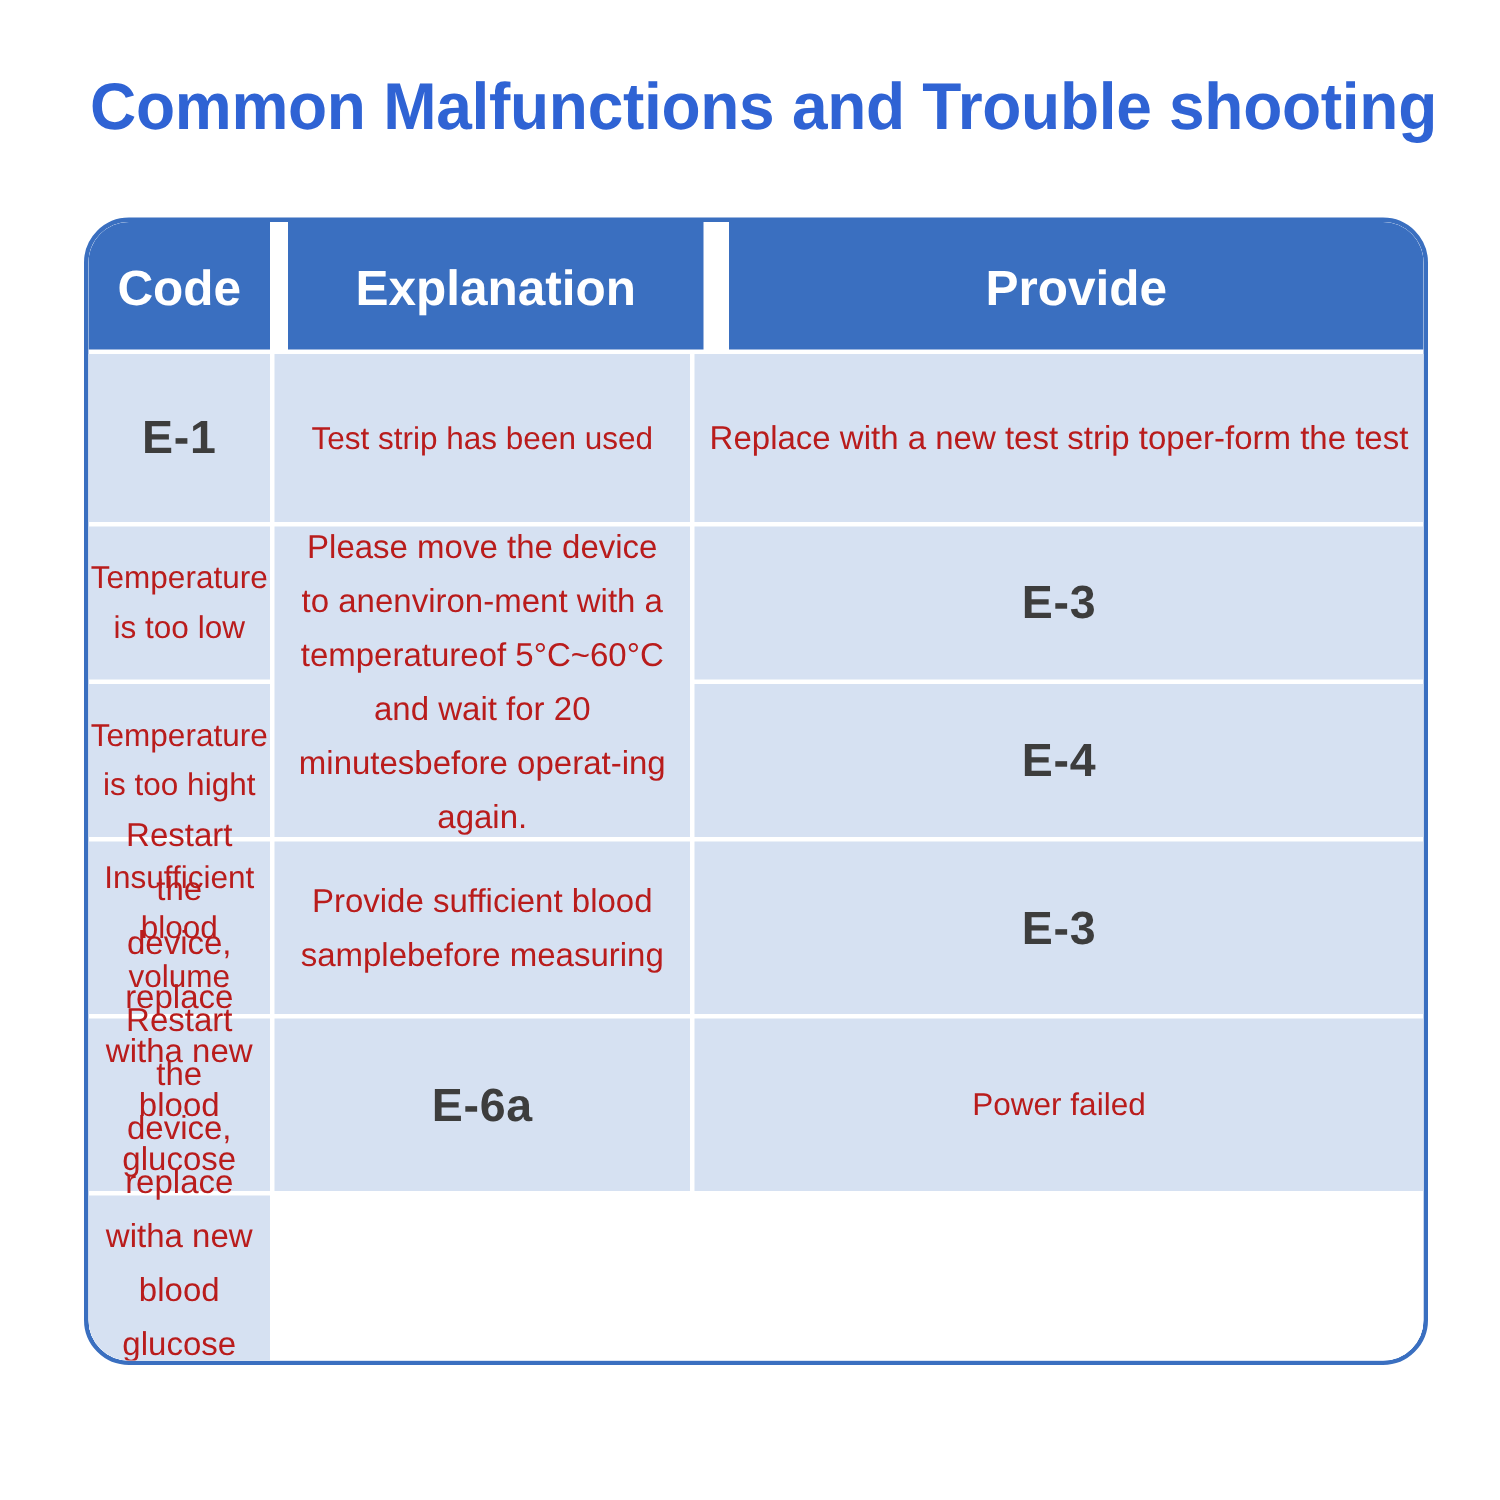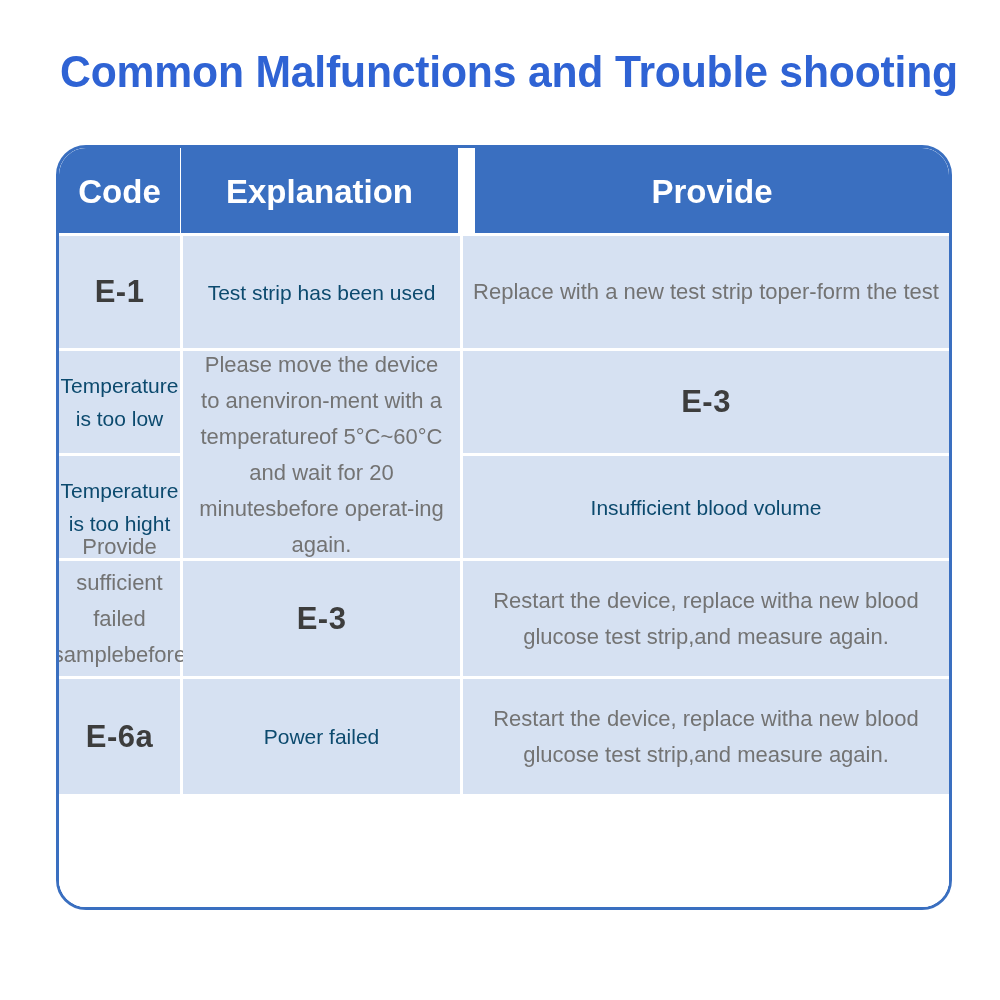--- a/index.html
+++ b/index.html
@@ -91,41 +91,41 @@
     background: #3a6fc0;
     color: #ffffff;
     font-family: "Liberation Sans Narrow", "Liberation Sans", sans-serif;
     font-size: 33px;
     font-weight: bold;
     letter-spacing: 0px;
     margin-bottom: 3px;
     padding-top: 6px;
     transform: none;
   }
-  .header-row .cell.col-code { margin-right: 1px; }
+  .header-row .cell.col-code { margin-right: 12px; }
   .header-row .cell.col-expl { margin-right: 17px; }
 
   
   .code-text {
     font-size: 31px;
     font-weight: bold;
     color: #3d3d3d;
     font-family: "Liberation Sans", sans-serif;
     letter-spacing: 0.5px;
   }
   .expl-text {
     font-size: 21px;
     line-height: 33px;
-    color: #0c4a6e;
+    color: #b91c1c;
     font-family: "Liberation Sans", sans-serif;
   }
   .sol-text {
     font-size: 22px;
     line-height: 36px;
-    color: #737373;
+    color: #b91c1c;
     font-family: "Liberation Sans", sans-serif;
   }
 
   
   .body-grid {
     display: grid;
     grid-template-columns: 121px 277px 1fr;
     grid-template-rows: 112px 102px 102px 115px 115px 126px;
     column-gap: 3px;
     row-gap: 3px;
@@ -157,22 +157,23 @@
         <div class="cell code-text">E-1</div>
         <div class="cell expl-text">Test strip has been used</div>
         <div class="cell sol-text">Replace with a new test strip toper-form the test</div>
 
         <div class="cell expl-text">Temperature is too low</div>
         <div class="cell sol-text span2">Please move the device to anenviron-ment with a temperatureof 5°C~60°C and wait for 20 minutesbefore operat-ing again.</div>
 
         <div class="cell code-text">E-3</div>
         <div class="cell expl-text">Temperature is too hight</div>
 
+        <div class="cell code-text">E-4</div>
         <div class="cell expl-text">Insufficient blood volume</div>
-        <div class="cell sol-text">Provide sufficient failed samplebefore measuring</div>
+        <div class="cell sol-text">Provide sufficient blood samplebefore measuring</div>
 
         <div class="cell code-text">E-3</div>
         <div class="cell sol-text">Restart the device, replace witha new blood glucose test strip,and measure again.</div>
 
         <div class="cell code-text">E-6a</div>
         <div class="cell expl-text">Power failed</div>
         <div class="cell sol-text">Restart the device, replace witha new blood glucose test strip,and measure again.</div>
 
       </div>
     </div>

